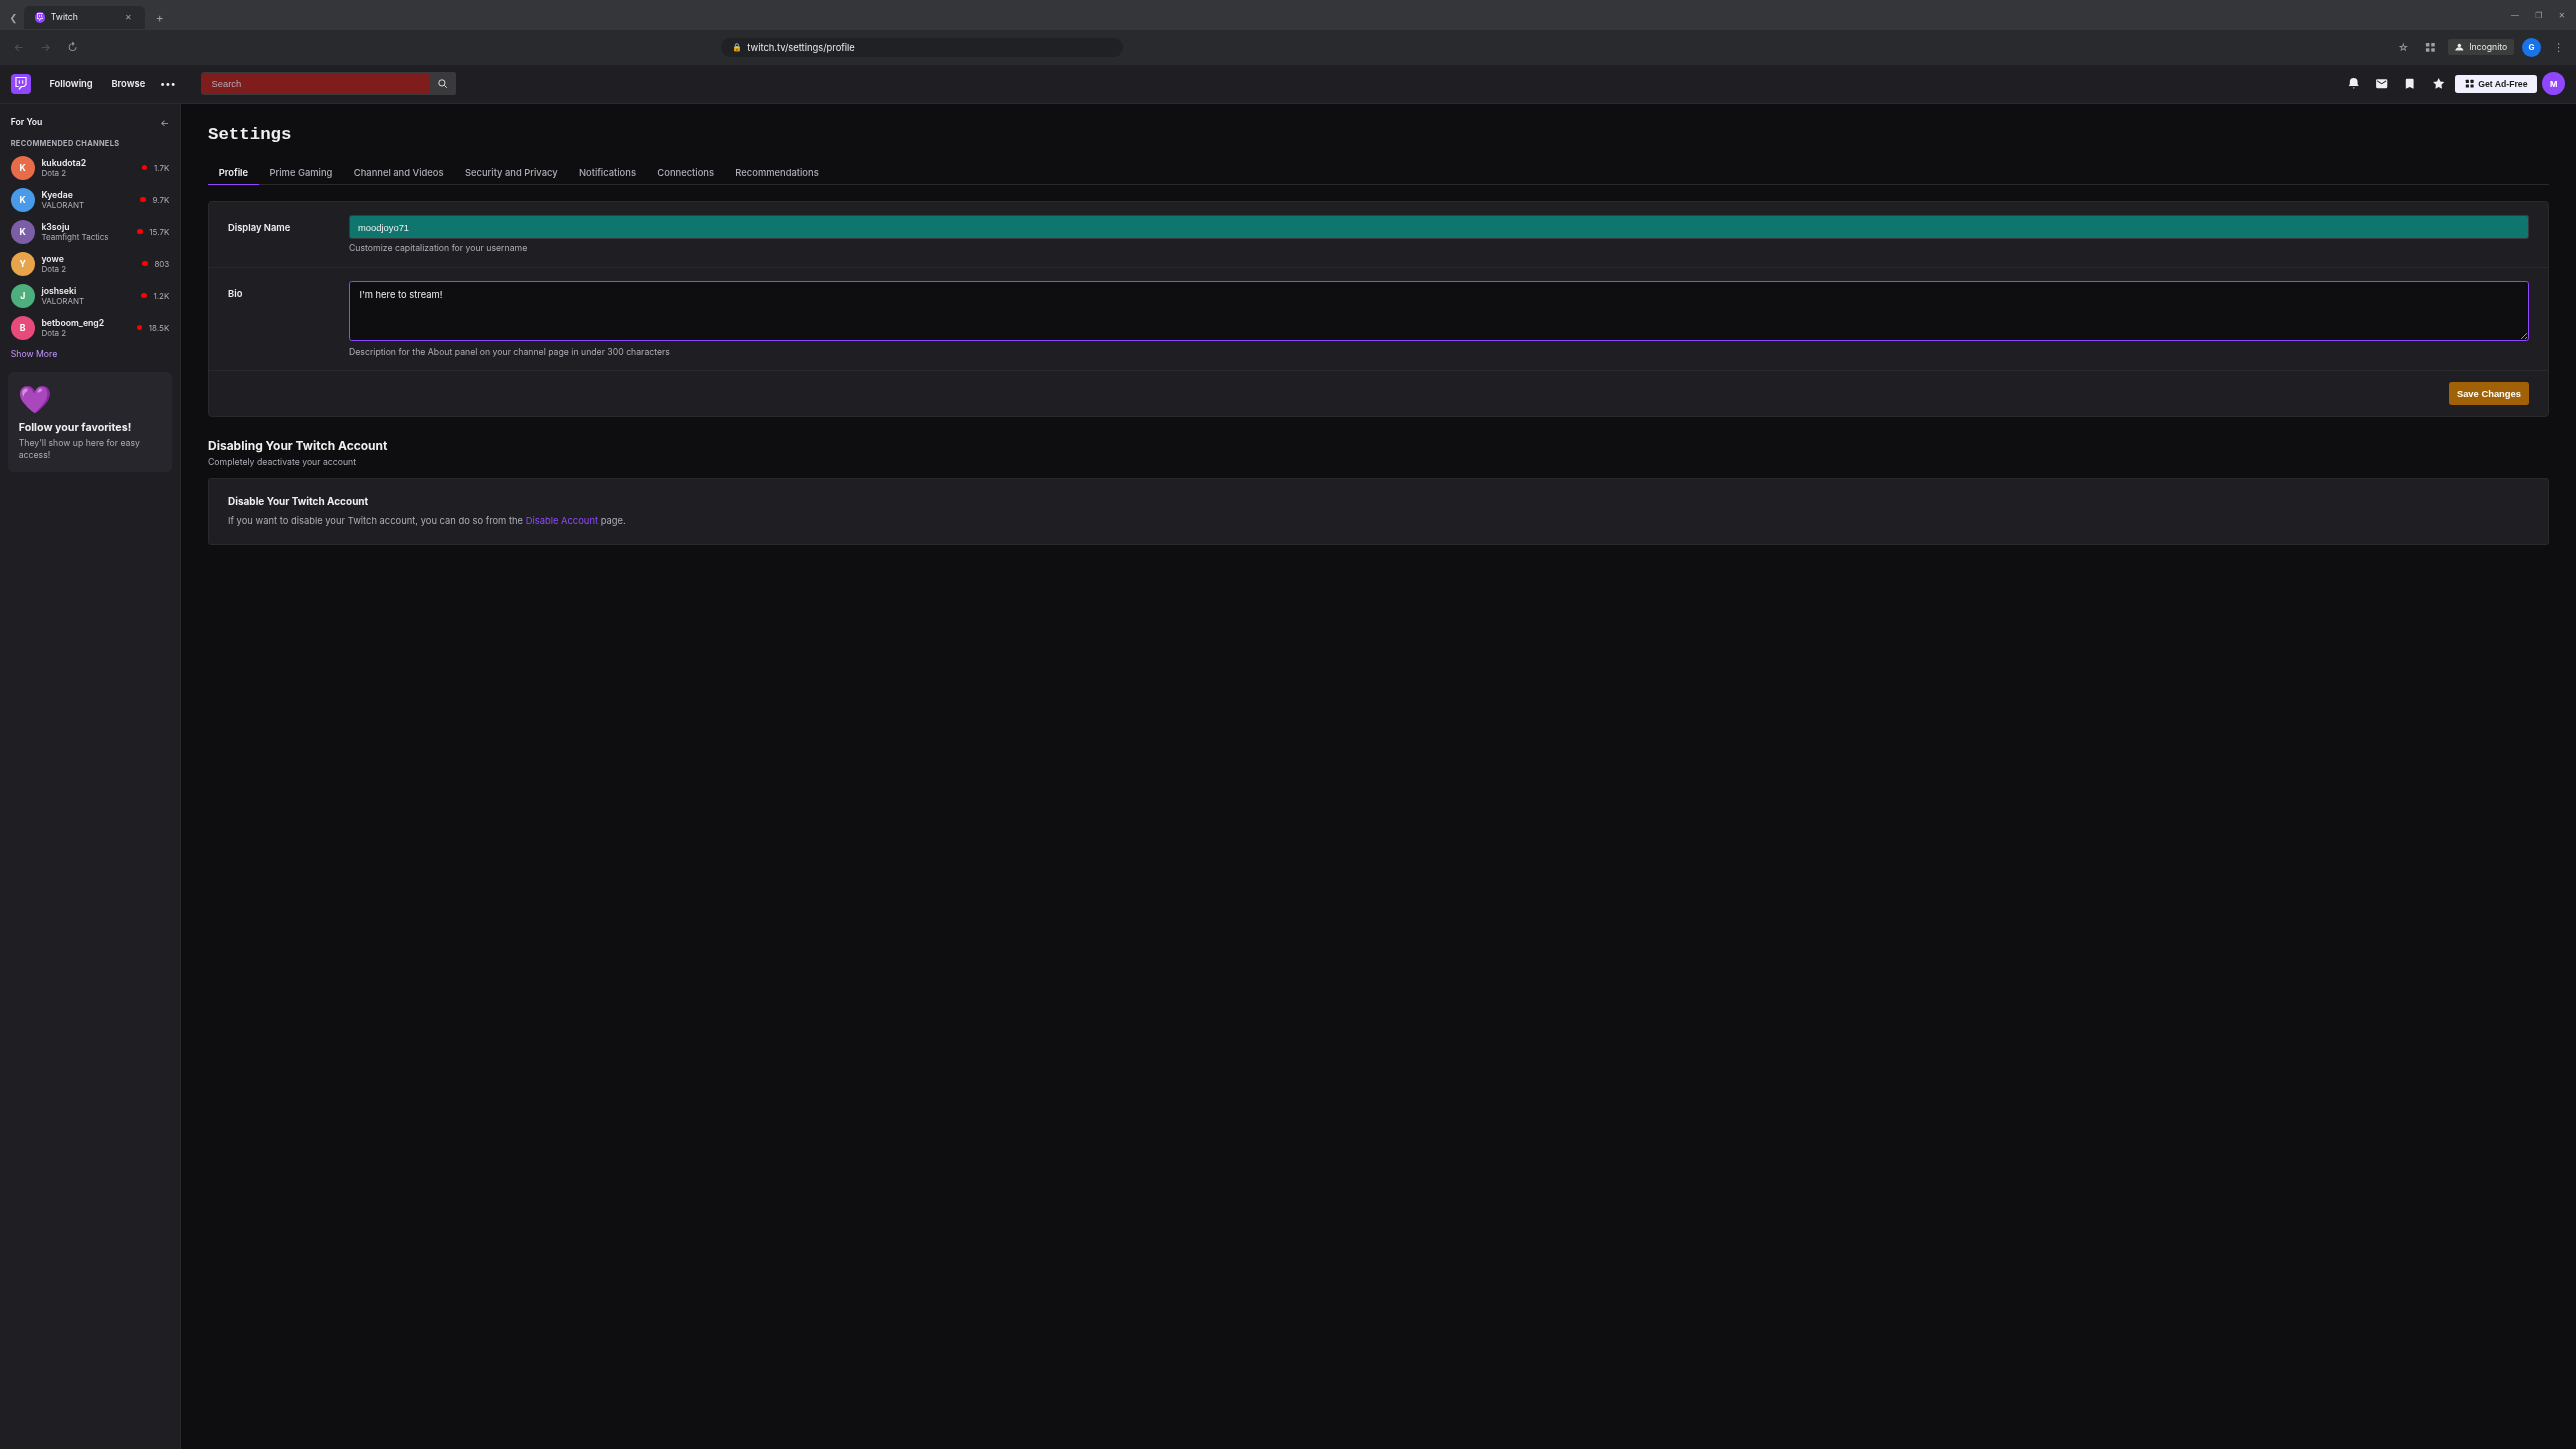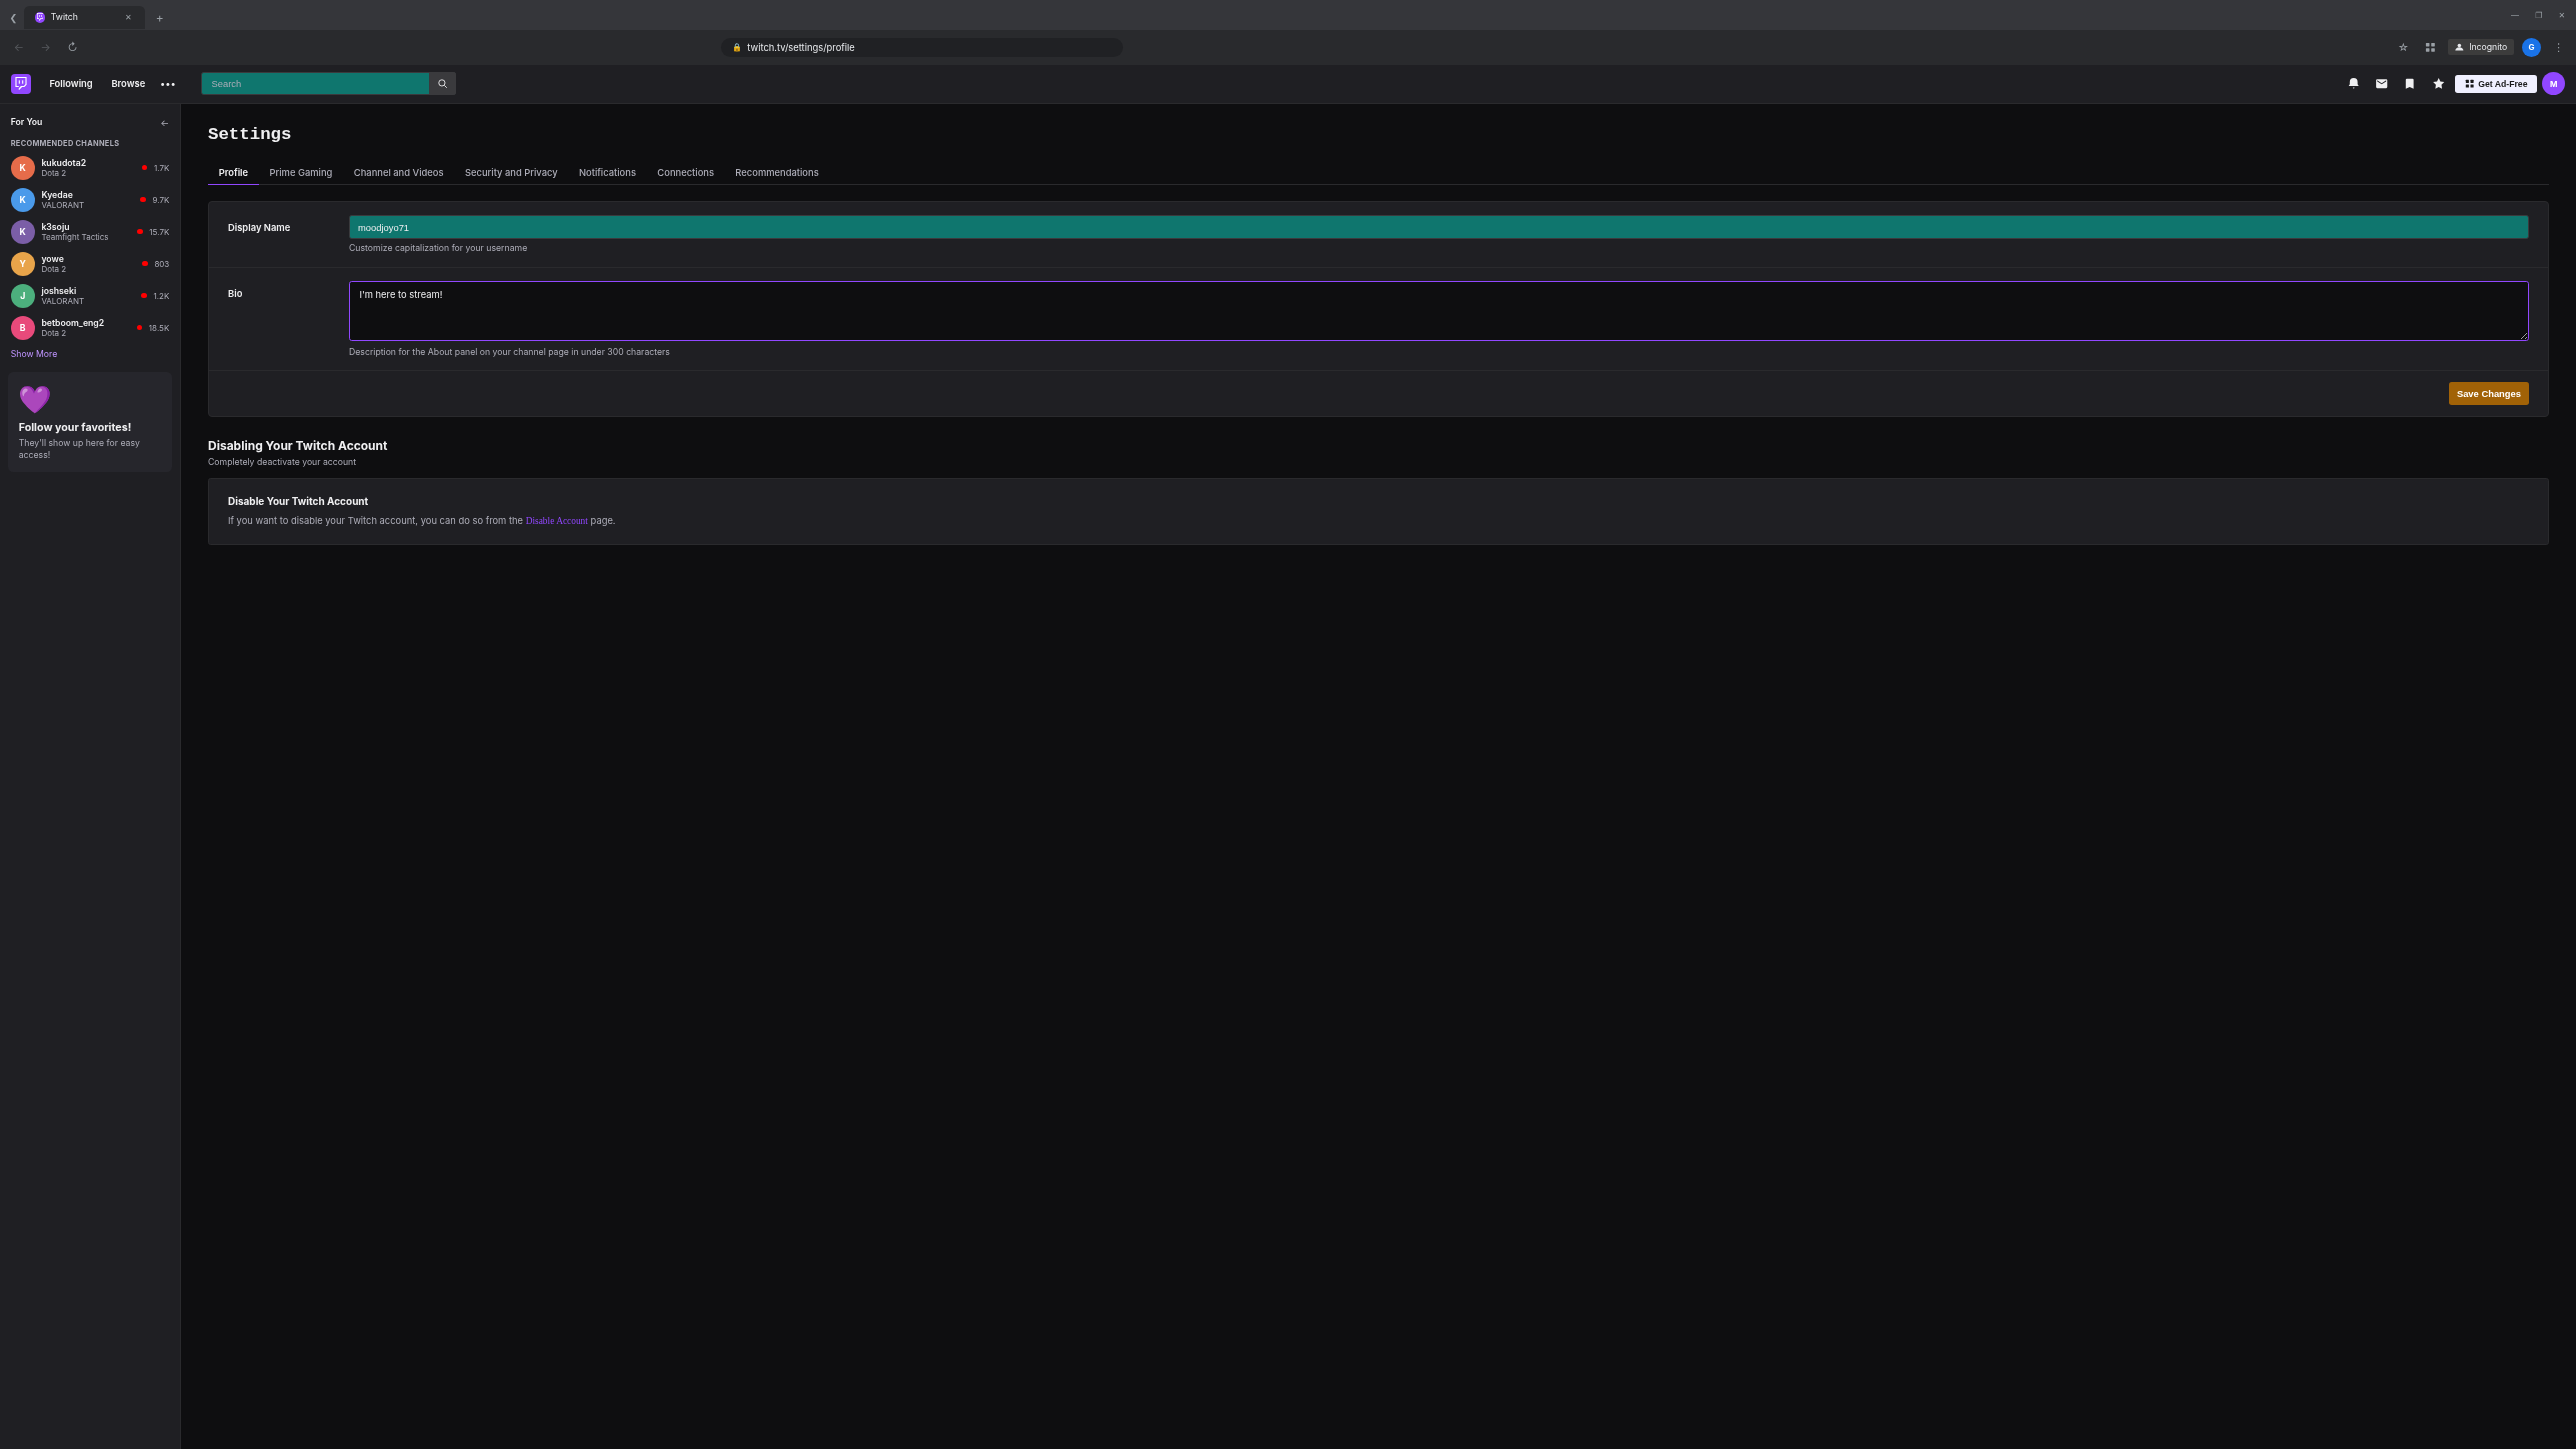--- a/index.html
+++ b/index.html
@@ -32,21 +32,21 @@
 
     
     .twitch-app { display: flex; flex-direction: column; height: calc(100vh - 64px); background: #0e0e10; }
     .twitch-header { background: #1f1f23; height: 39px; display: flex; align-items: center; padding: 0 10.7px; gap: 10.7px; border-bottom: 0.7px solid #2a2a2d; flex-shrink: 0; }
     .twitch-logo { display: flex; align-items: center; gap: 5.4px; cursor: pointer; }
     .twitch-logo-icon { width: 20px; height: 20px; background: #9147ff; border-radius: 4px; display: flex; align-items: center; justify-content: center; }
     .header-nav { display: flex; align-items: center; gap: 2.7px; }
     .header-nav-item { color: #efeff1; font-size: 9.4px; font-weight: 600; padding: 4px 8px; border-radius: 2.7px; cursor: pointer; }
     .header-more { color: #efeff1; cursor: pointer; padding: 4px; border-radius: 2.7px; font-size: 9.4px; }
     .search-bar { flex: 1; max-width: 255px; position: relative; margin: 0 10.7px; }
-    .search-input { width: 100%; background: #0f766e; border: 0.7px solid #3a3a3d; border-radius: 2.7px; padding: 5.4px 27px 5.4px 9.4px; color: #efeff1; font-size: 9.4px; outline: none; }
+    .search-input { width: 100%; background: #7f1d1d; border: 0.7px solid #3a3a3d; border-radius: 2.7px; padding: 5.4px 27px 5.4px 9.4px; color: #efeff1; font-size: 9.4px; outline: none; }
     .search-input::placeholder { color: #adadb8; }
     .search-btn { position: absolute; right: 0; top: 0; height: 100%; background: #3a3a3d; border: none; border-radius: 0 2.7px 2.7px 0; color: #efeff1; padding: 0 8px; cursor: pointer; display: flex; align-items: center; }
     .header-actions { margin-left: auto; display: flex; align-items: center; gap: 5.4px; }
     .header-action-btn { color: #efeff1; width: 23px; height: 23px; display: flex; align-items: center; justify-content: center; border-radius: 2.7px; cursor: pointer; font-size: 12px; }
     .get-ad-free-btn { background: #f0f0ff; color: #1a1a1a; border: none; border-radius: 2.7px; padding: 4px 9.4px; font-size: 8.7px; font-weight: 600; cursor: pointer; display: flex; align-items: center; gap: 4px; }
     .user-avatar { width: 23px; height: 23px; border-radius: 50%; background: #9147ff; cursor: pointer; display: flex; align-items: center; justify-content: center; color: white; font-size: 8px; font-weight: bold; overflow: hidden; }
 
     
     .main-layout { display: flex; flex: 1; overflow: hidden; }
 
@@ -86,21 +86,21 @@
     .save-row { display: flex; justify-content: flex-end; padding: 10.7px 19px; }
     .save-btn { background: #a16207; color: #fff; border: none; border-radius: 2.7px; padding: 6px 8px; font-size: 9.4px; font-weight: 600; cursor: pointer; }
 
     
     .disable-section { margin-top: 21.5px; }
     .disable-title { font-size: 12px; font-weight: 700; color: #efeff1; margin-bottom: 4px; }
     .disable-subtitle { font-size: 8.7px; color: #adadb8; margin-bottom: 10.7px; }
     .disable-card { background: #1f1f23; border: 0.7px solid #2a2a2d; border-radius: 2.7px; padding: 16px 19px; }
     .disable-card-title { font-size: 10px; font-weight: 700; color: #efeff1; margin-bottom: 6.7px; }
     .disable-card-text { font-size: 9.4px; color: #adadb8; line-height: 1.5; }
-    .disable-link { color: #9147ff; cursor: pointer; text-decoration: none; font-family: Liberation Serif, serif; }
+    .disable-link { color: #9147ff; cursor: pointer; text-decoration: none; }
 
     
     .av-1 { background: #e66c4a; }
     .av-2 { background: #4a9aea; }
     .av-3 { background: #7b5ea7; }
     .av-4 { background: #e8a44a; }
     .av-5 { background: #4caf7d; }
     .av-6 { background: #e84a7b; }
     .av-avatar-text { width: 100%; height: 100%; display: flex; align-items: center; justify-content: center; color: white; font-size: 8.7px; font-weight: 700; }
 

